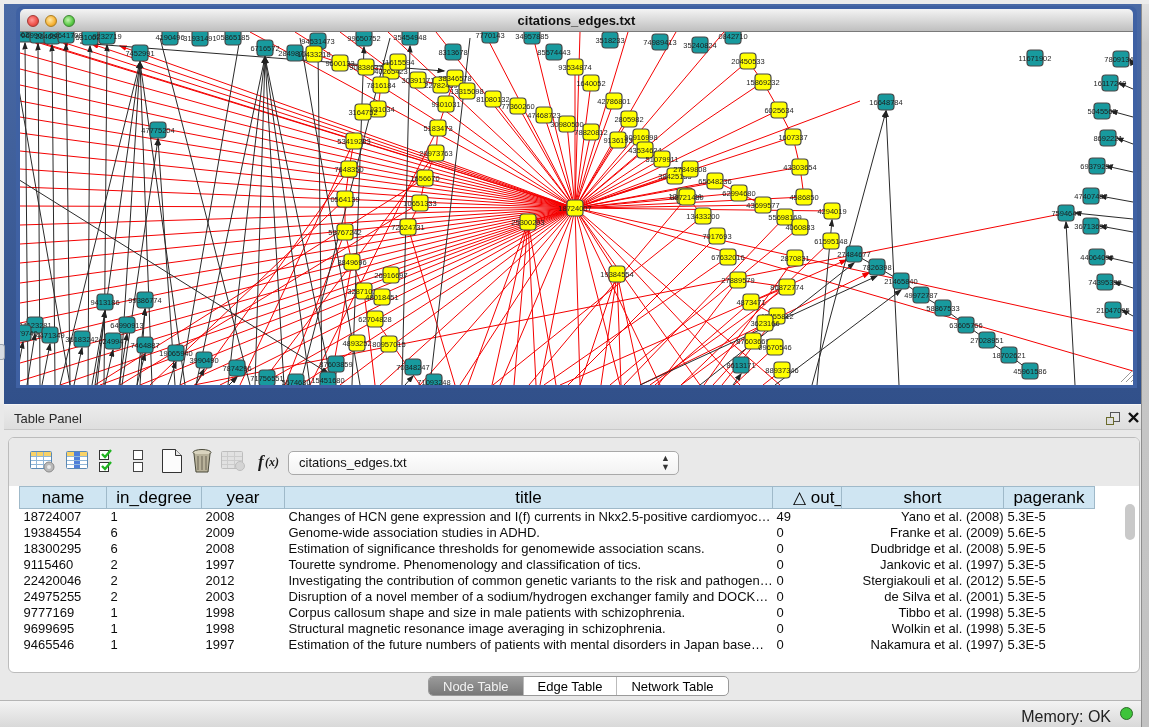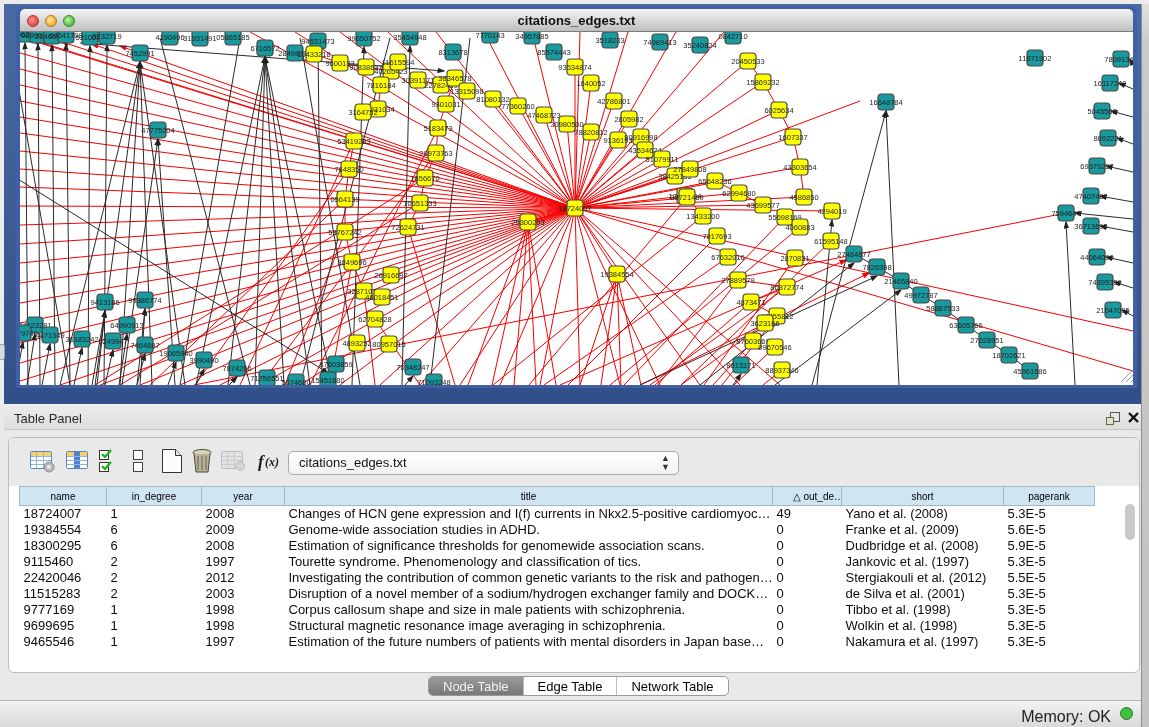--- a/index.html
+++ b/index.html
@@ -14,23 +14,23 @@
 .canvas{position:absolute;left:4px;top:26px;width:1113px;height:353px;background:#fff;overflow:hidden}
 .lefttab{position:absolute;left:0;top:344px;width:5px;height:16px;background:#d8dce2;border:1px solid #9aa2ae;border-left:none;border-radius:0 3px 3px 0}
 .tpanel{position:absolute;left:0;top:404px;width:1141px;height:296px;background:#e9e9e9}
 .tphead{position:absolute;left:4px;top:0;width:100%;height:26px;background:linear-gradient(#ececec,#dedede);border-top:1px solid #f5f5f5;border-bottom:1px solid #c8c8c8}
 .tphead .t{position:absolute;left:10px;top:6px;font-size:13px;color:#2a2a2a}
 .container{position:absolute;left:8px;top:33px;width:1132px;height:236px;background:#fff;border:1px solid #bcbcbc;border-radius:6px;overflow:hidden}
 .toolbar{position:absolute;left:0;top:0;width:100%;height:48px;background:#e9e9e9}
 .combo{position:absolute;left:279px;top:13px;width:391px;height:24px;background:linear-gradient(#fff,#f2f2f2);border:1px solid #a9a9a9;border-radius:5px;font-size:13px;color:#111;line-height:22px;padding-left:10px}
 .combo .st{position:absolute;right:8px;top:2px;font-size:9px;color:#333;line-height:9px;text-align:center}
 table.grid{border-collapse:collapse;position:absolute;left:10px;top:48px;font-size:13px;table-layout:fixed;width:1075px}
-table.grid th{background:#cfe5f2;border:1px solid #9fb9c9;font-weight:normal;font-size:10px;height:19px;padding:0;white-space:nowrap;overflow:hidden}
+table.grid th{background:#cfe5f2;border:1px solid #9fb9c9;font-weight:normal;font-size:17px;height:19px;padding:0;white-space:nowrap;overflow:hidden}
 table.grid td{height:16px;padding:0 0 0 4px;white-space:nowrap;overflow:hidden;color:#0c0c0c}
-td.c6{text-align:left}
+td.c6{text-align:right}
 .tabs{position:absolute;left:428px;top:272px;height:20px;display:flex;font-size:13px;border:1px solid #9a9a9a;border-radius:5px;overflow:hidden;background:#fff}
 .tabs div{padding:2px 14px 0 14px;border-right:1px solid #bbb}
 .tabs div:last-child{border-right:none}
 .tabs .sel{background:linear-gradient(#9a9a9a,#787878);color:#f2f2f2}
 .status{position:absolute;left:0;top:700px;width:1141px;height:27px;background:linear-gradient(#f3f3f3,#d9d9d9);border-top:1px solid #b5b5b5}
 .status .m{position:absolute;right:30px;top:7px;font-size:16px;color:#222}
 .dot{position:absolute;right:8px;top:6px;width:13px;height:13px;border-radius:50%;background:#3ec43a;border:1.5px solid #2c6b28}
 .topstrip{position:absolute;left:0;top:0;width:1149px;height:4px;background:#ececec}
 .leftstrip{position:absolute;left:0;top:0;width:4px;height:404px;background:#ececec}
 </style></head><body>
@@ -684,21 +684,21 @@
           <tr>
             <td class="c1">22420046</td>
             <td class="c2">2</td>
             <td class="c3">2012</td>
             <td class="c4">Investigating the contribution of common genetic variants to the risk and pathogen…</td>
             <td class="c5">0</td>
             <td class="c6">Stergiakouli et al. (2012)</td>
             <td class="c7">5.5E-5</td>
           </tr>
           <tr>
-            <td class="c1">11515283</td>
+            <td class="c1">24975255</td>
             <td class="c2">2</td>
             <td class="c3">2003</td>
             <td class="c4">Disruption of a novel member of a sodium/hydrogen exchanger family and DOCK…</td>
             <td class="c5">0</td>
             <td class="c6">de Silva et al. (2001)</td>
             <td class="c7">5.3E-5</td>
           </tr>
           <tr>
             <td class="c1">9777169</td>
             <td class="c2">1</td>

